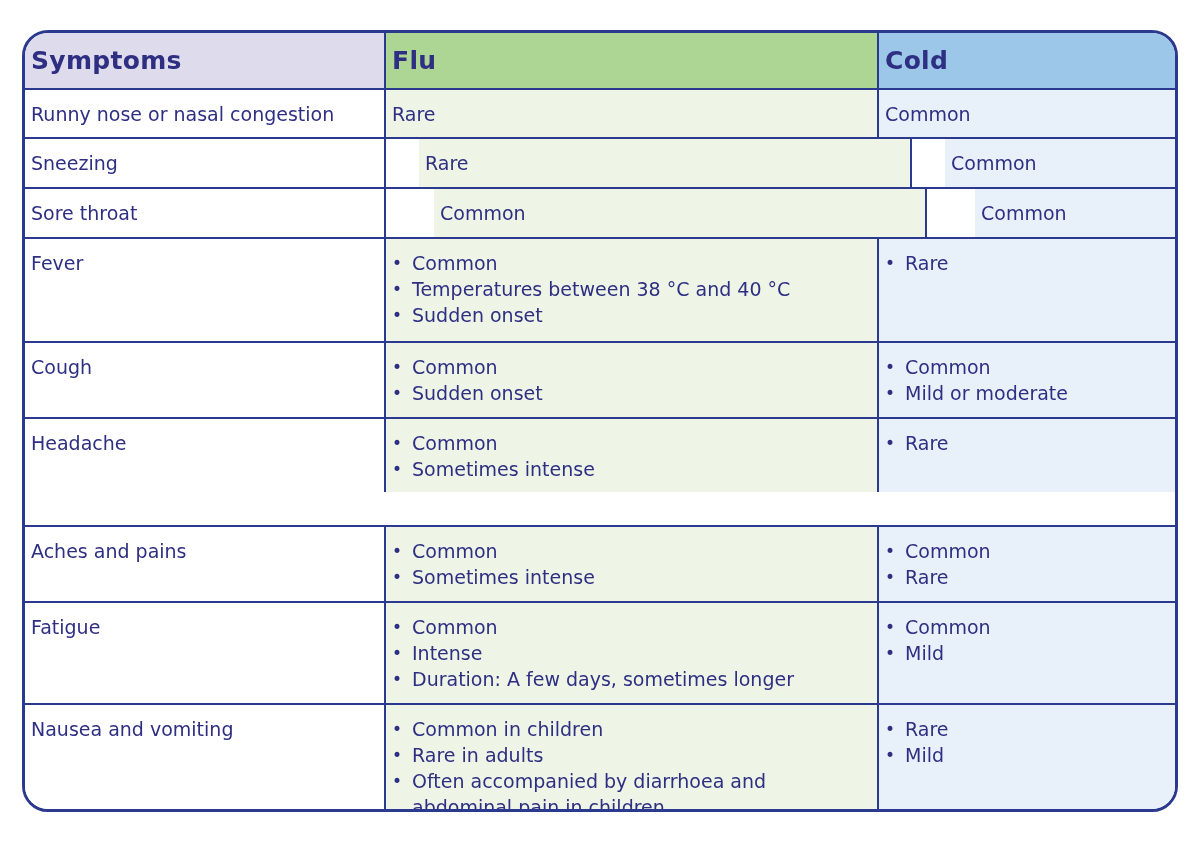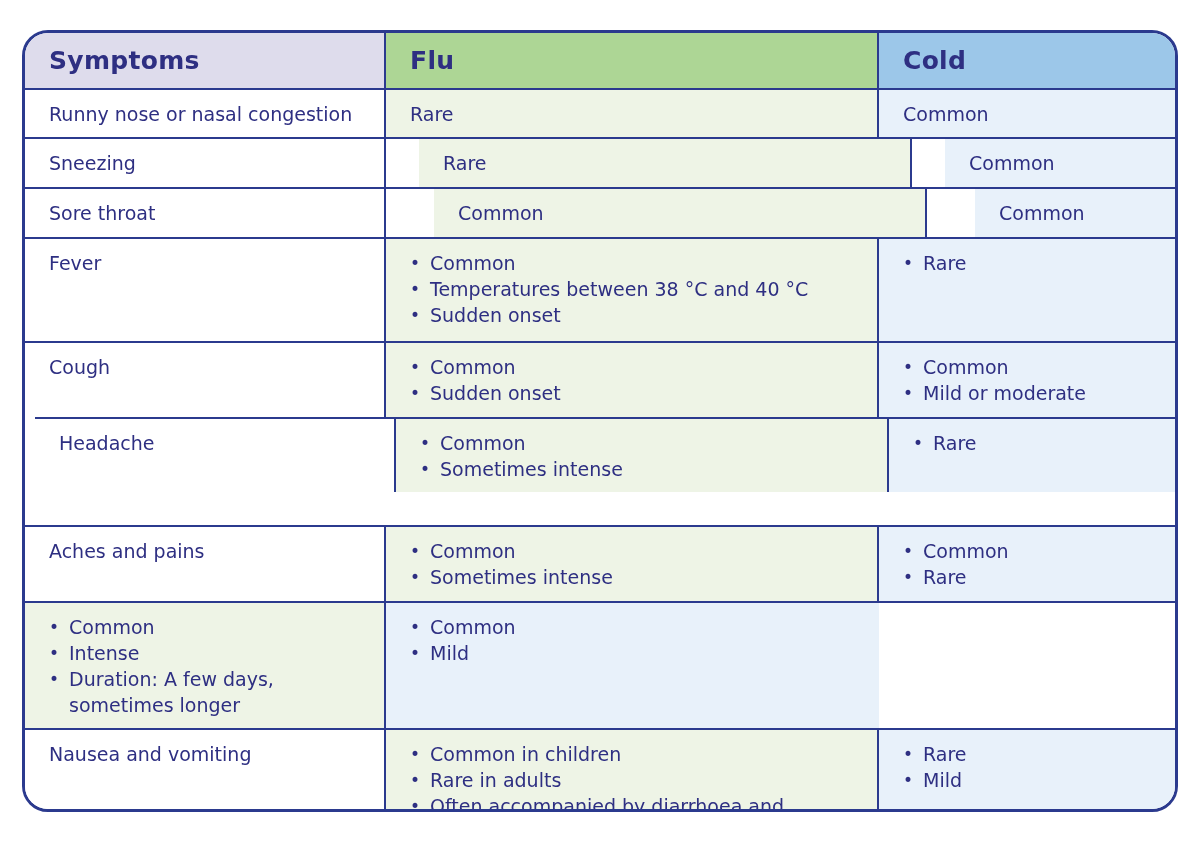--- a/index.html
+++ b/index.html
@@ -45,27 +45,27 @@
   }
   .row.header { border-top: none; }
 
   
   .row.header        { min-height: 55px; }
   #rows .row:nth-child(1) { min-height: 46px; }
   #rows .row:nth-child(2) { min-height: 50px; gap: 33px; }
   #rows .row:nth-child(3) { min-height: 50px; gap: 48px; }
   #rows .row:nth-child(4) { min-height: 104px; }
   #rows .row:nth-child(5) { min-height: 76px; }
-  #rows .row:nth-child(6) { min-height: 75px; margin-left: 10px; }
+  #rows .row:nth-child(6) { min-height: 75px; }
   #rows .row:nth-child(7) { min-height: 76px; margin-top: 33px; }
   #rows .row:nth-child(8) { min-height: 102px; }
   #rows .row:nth-child(9) { flex: 1 1 auto; }
 
   .cell {
-    padding: 11px 16px 10px 24px;
+    padding: 11px 16px 10px 6px;
     color: var(--text);
     font-size: 19px;
     line-height: 26px;
     border-right: 2px solid var(--border);
   }
   .cell:last-child { border-right: none; }
 
   .cell.sym  { background: var(--body-sym); }
   .cell.flu  { background: var(--body-flu); }
   .cell.cold { background: var(--body-cold); }
@@ -228,20 +228,21 @@
             <span class="txt">Common</span>
           </div>
           <div class="line">
             <span class="bullet">•</span>
             <span class="txt">Rare</span>
           </div>
         </div>
   </div>
 
   <div class="row">
+    <div class="cell sym">Fatigue</div>
     <div class="cell flu">
           <div class="line">
             <span class="bullet">•</span>
             <span class="txt">Common</span>
           </div>
           <div class="line">
             <span class="bullet">•</span>
             <span class="txt">Intense</span>
           </div>
           <div class="line">

